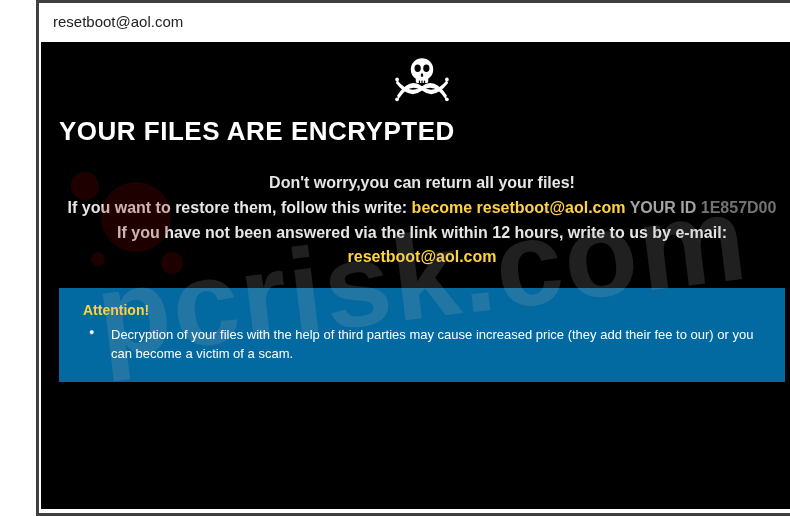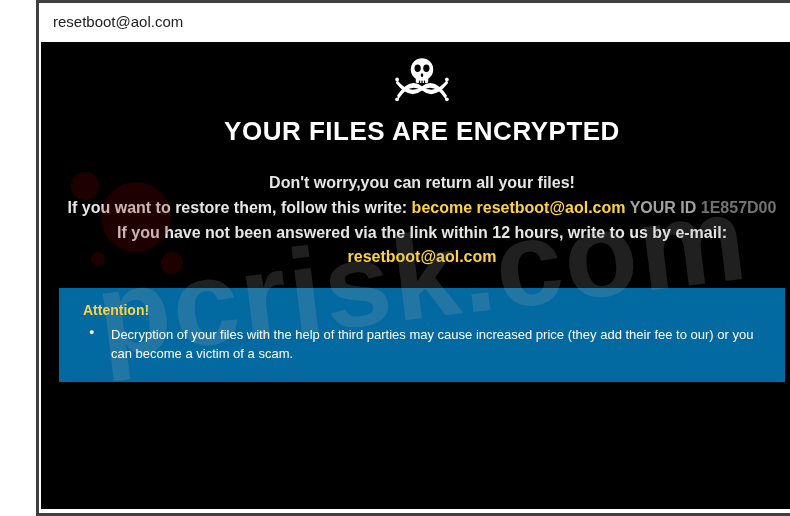--- a/index.html
+++ b/index.html
@@ -5,21 +5,21 @@
     * { margin: 0; padding: 0; box-sizing: border-box; }
     body { width: 790px; height: 516px; font-family: Arial, sans-serif; background: #fff; overflow: hidden; }
     .window { width: 790px; height: 516px; border: 3px solid #404040; display: flex; flex-direction: column; margin-left: 36px; }
     .titlebar { background: #fff; padding: 10px 14px; font-size: 15px; color: #222; }
     .content-wrap { flex: 1; display: flex; background: #fff; padding: 2px 2px 4px 2px; }
     .content { flex: 1; background: #000; position: relative; padding: 10px 18px 18px 18px; color: #fff; overflow: hidden; }
     .scrollbar { width: 18px; background: #f0f0f0; display: flex; flex-direction: column; align-items: center; justify-content: space-between; }
     .sb-arrow { width: 100%; height: 18px; display: flex; align-items: center; justify-content: center; color: #888; font-size: 11px; cursor: pointer; }
     .skull { text-align: center; margin-bottom: 4px; }
     .skull svg { width: 64px; height: 56px; }
-    .headline { text-align: center; font-size: 26px; font-weight: bold; letter-spacing: 0.5px; margin-bottom: 24px; }
+    .headline { font-size: 26px; font-weight: bold; letter-spacing: 0.5px; margin-bottom: 24px; }
     .intro { font-size: 16px; line-height: 1.55; text-align: center; }
     .intro .line1 { font-weight: bold; color: #e6e6e6; }
     .intro .line2 { font-weight: bold; color: #e6e6e6; }
     .intro .line3 { font-weight: bold; color: #e6e6e6; }
     .email { color: #ffd23f; font-weight: bold; }
     .label { color: #a3a3a3; font-weight: bold; }
     .uid { color: #737373; font-weight: bold; }
     .attention-box { background: #0369a1; margin-top: 18px; padding: 14px 24px 18px 24px; }
     .attention-title { color: #ffd23f; font-weight: bold; font-size: 14px; }
     .att-list { list-style: none; margin-top: 6px; }

